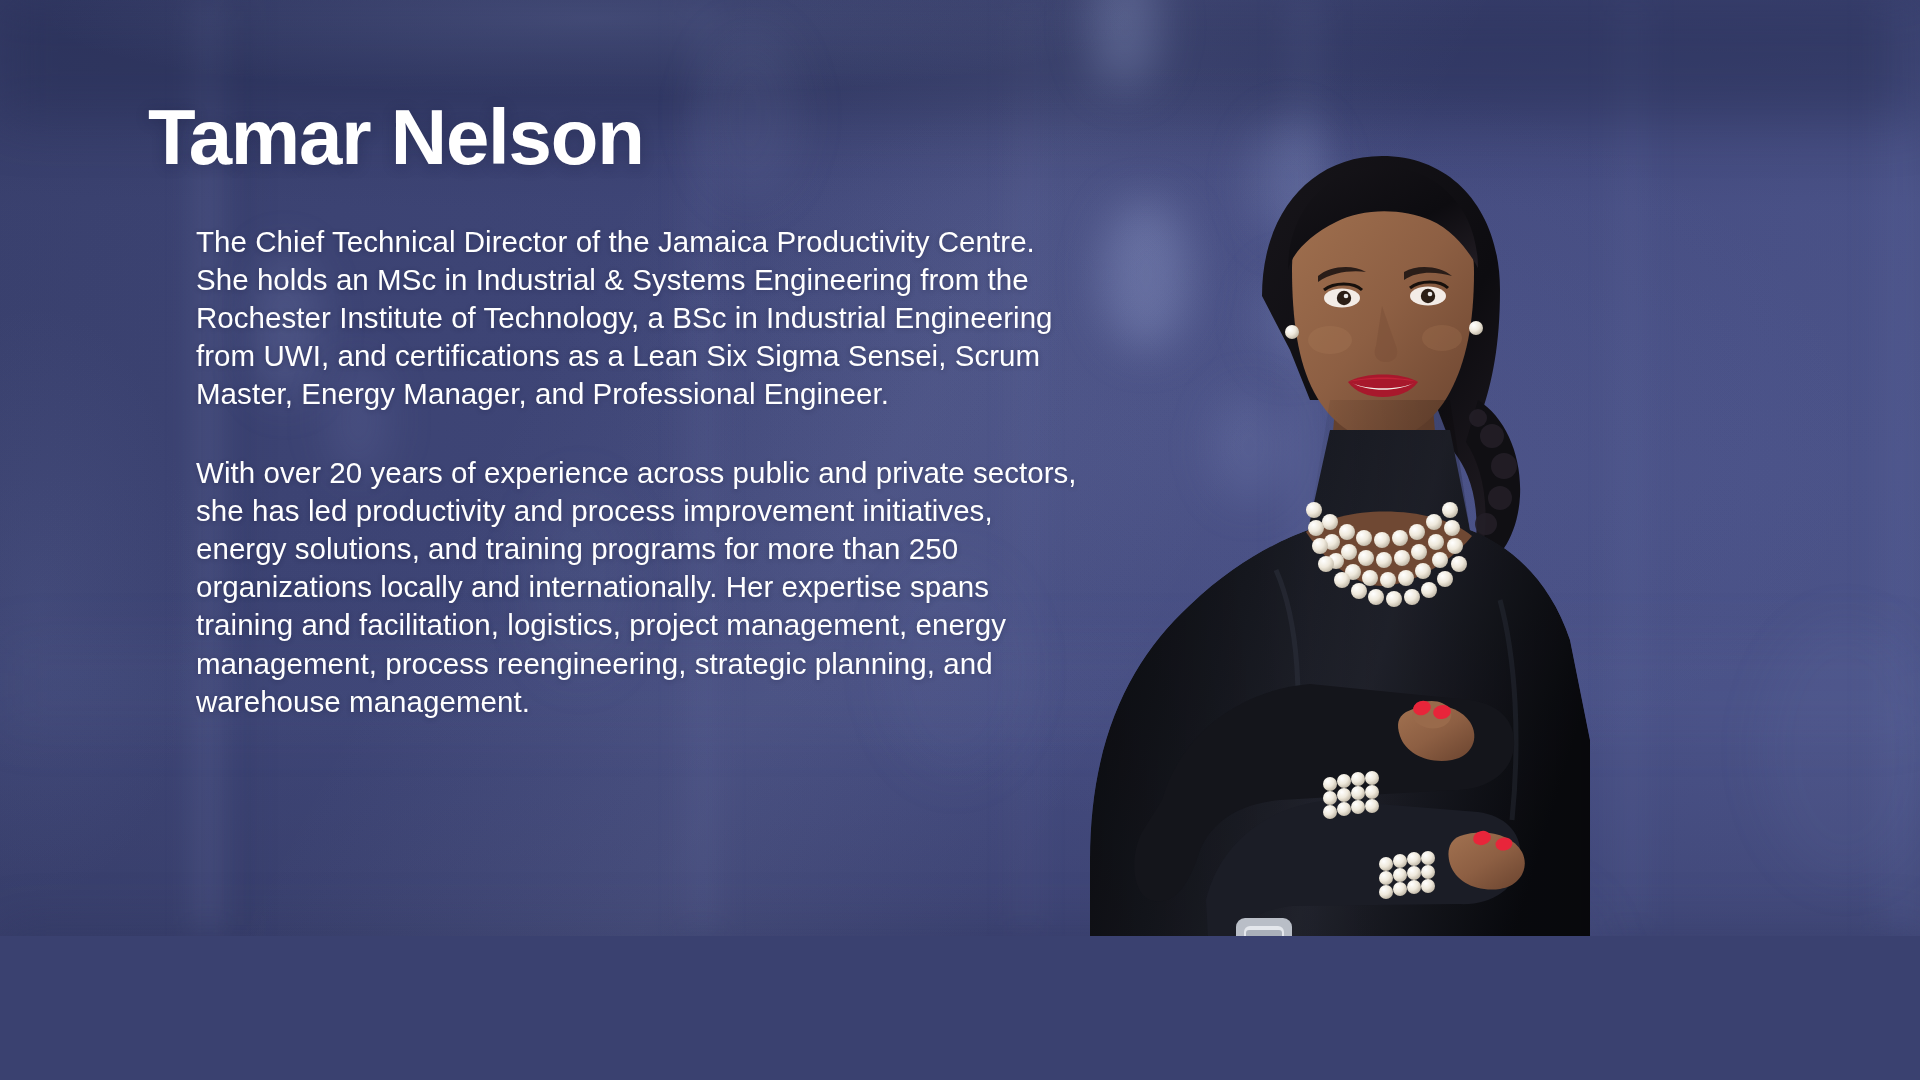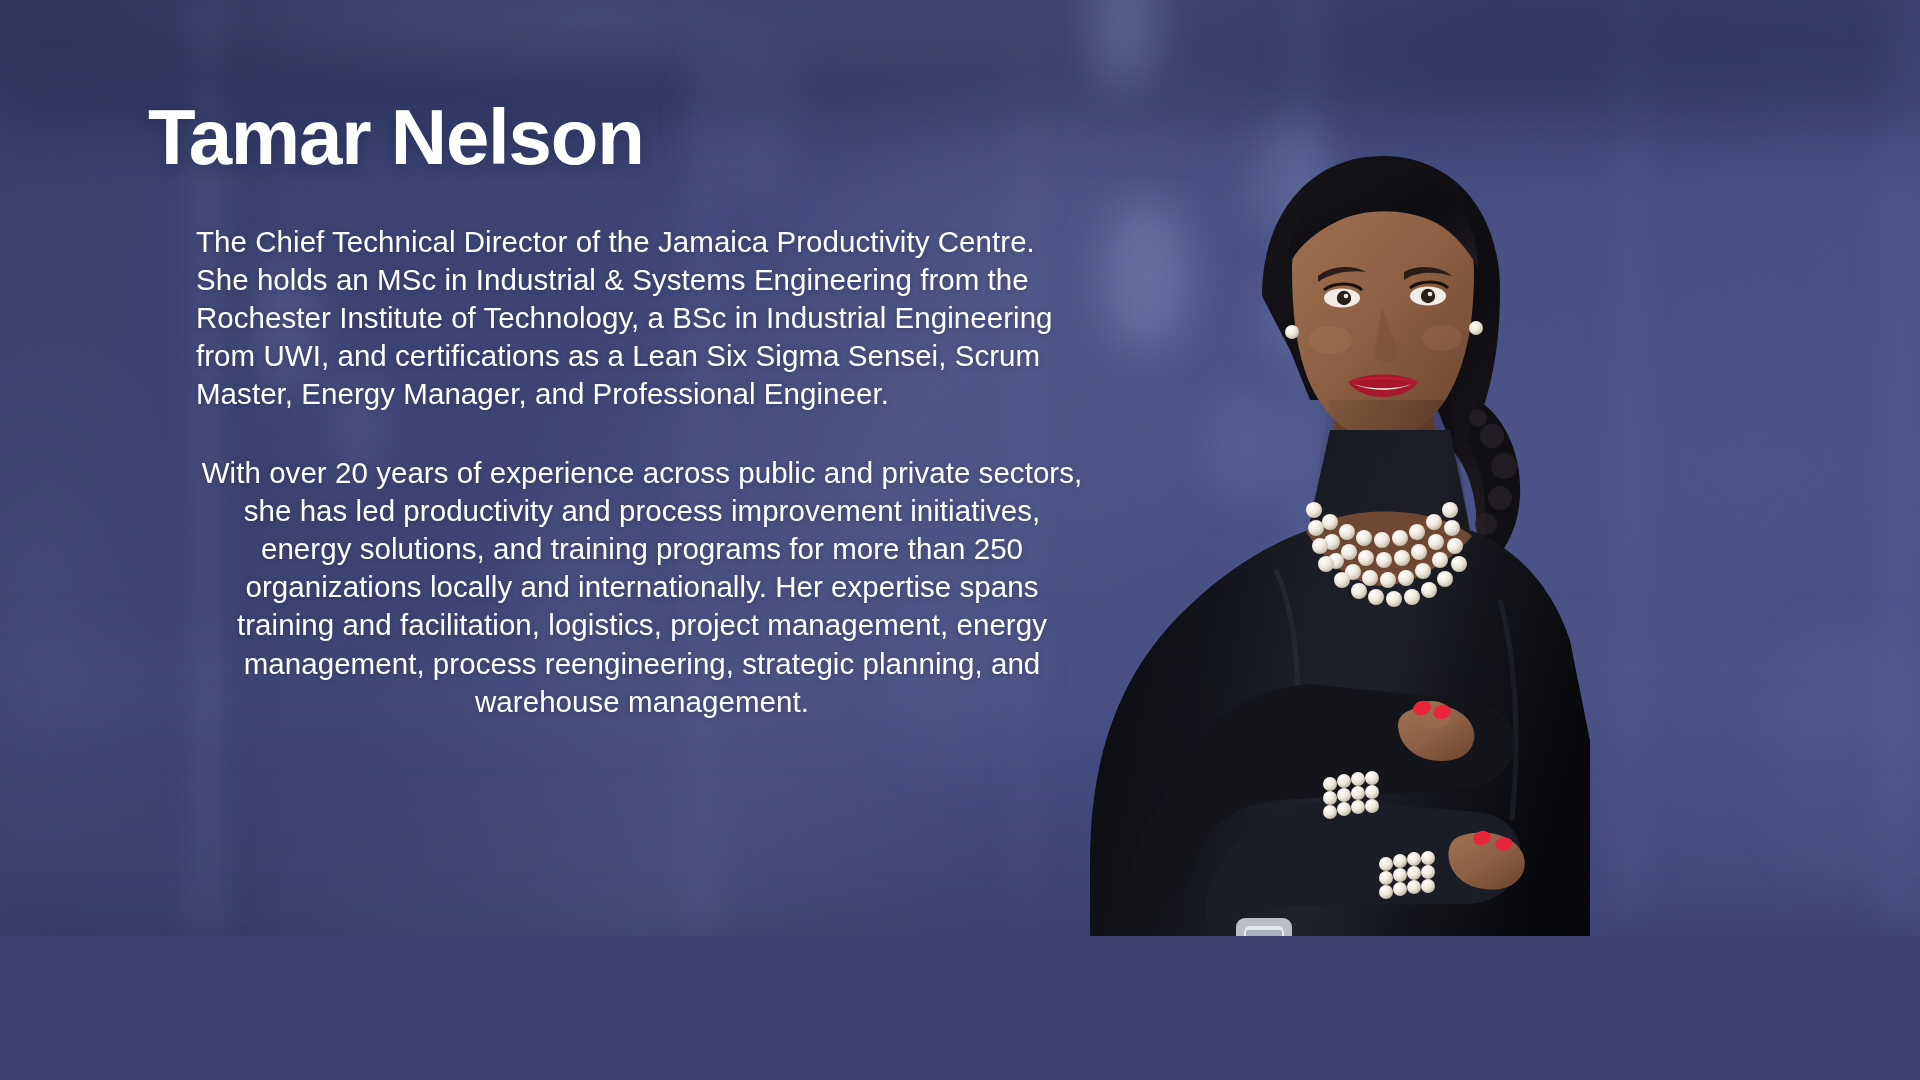--- a/index.html
+++ b/index.html
@@ -89,21 +89,21 @@
   }
   .body-par {
     font-size:29.5px;
     line-height:1.295;
     color:#ffffff;
     letter-spacing:0.05px;
     text-shadow:0 1px 5px rgba(22,26,55,0.30);
     margin-left:48px;
   }
   #par-1 { width:882px; margin-bottom:40px; }
-  #par-2 { width:892px;text-align:center; }
+  #par-2 { width:892px; }
 
   
   #portrait {
     position:absolute;
     left:1030px; top:100px;
     width:560px; height:980px;
   }
   #portrait svg { display:block; width:100%; height:100%; overflow:visible; }
 </style>
 </head>

